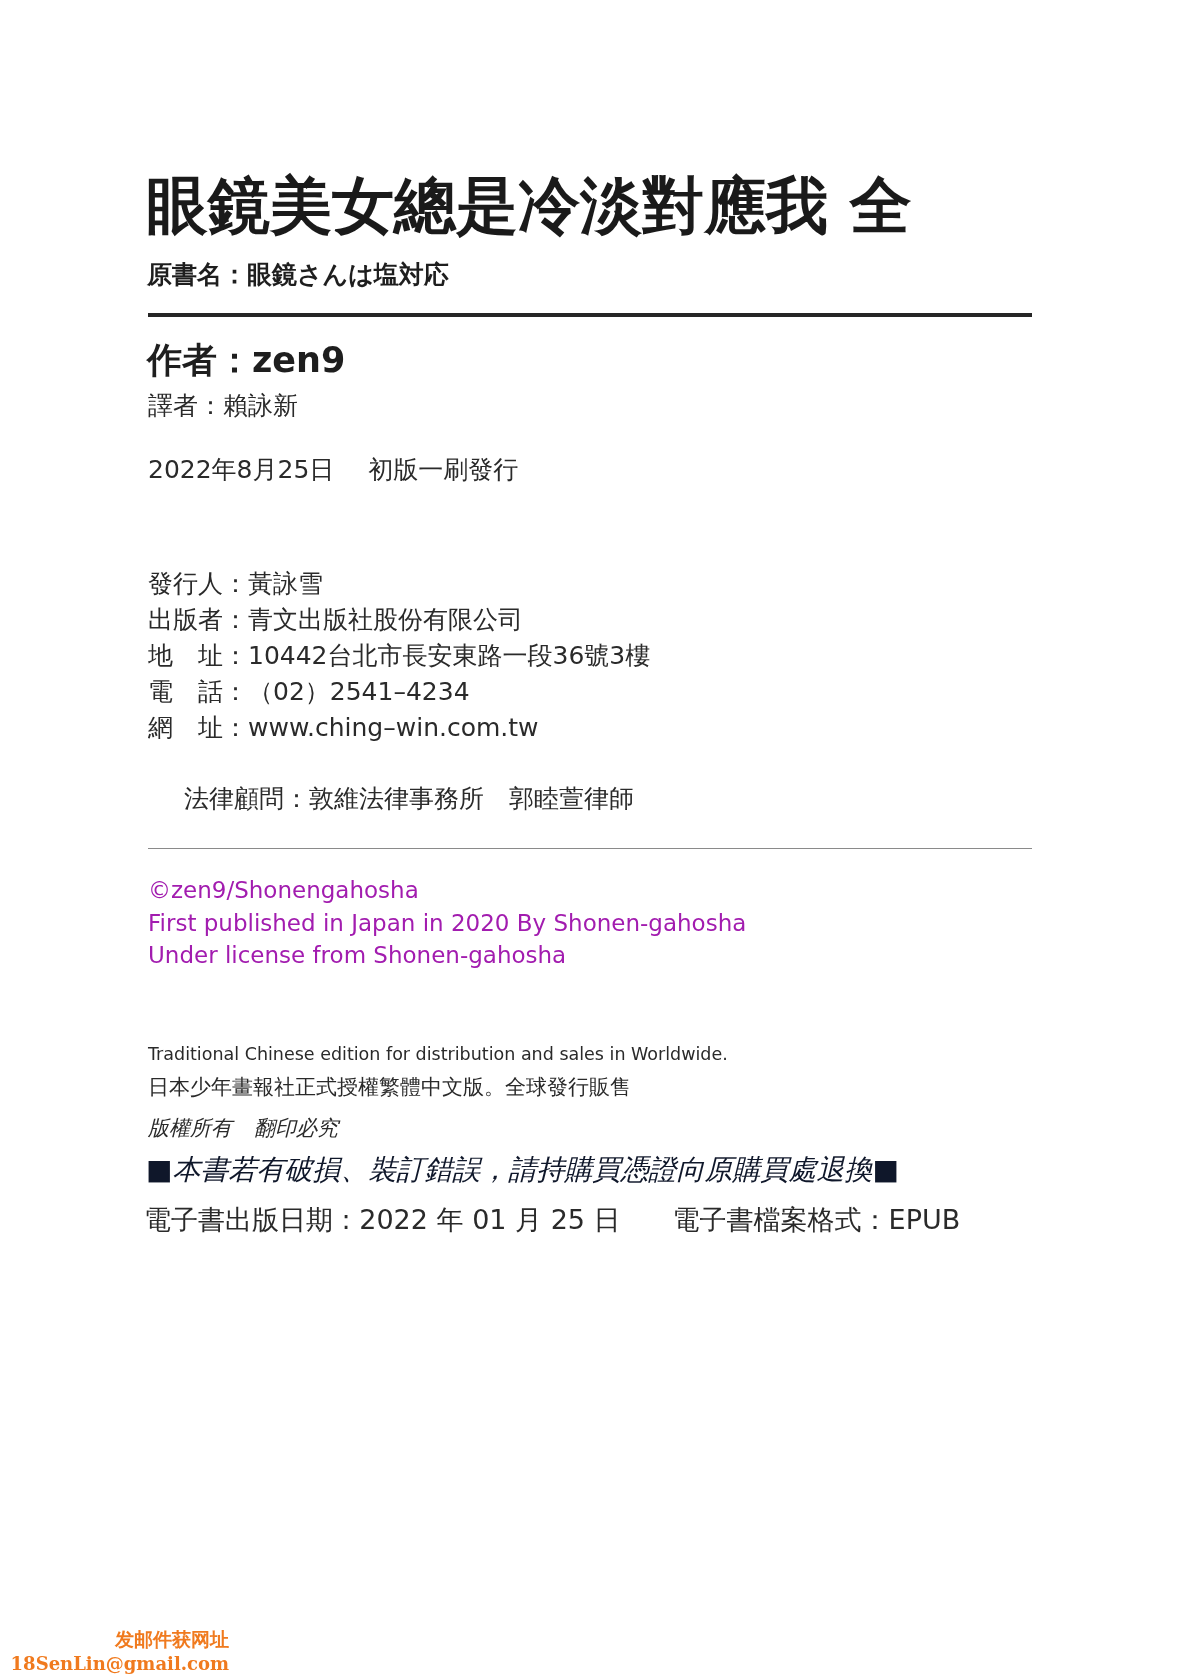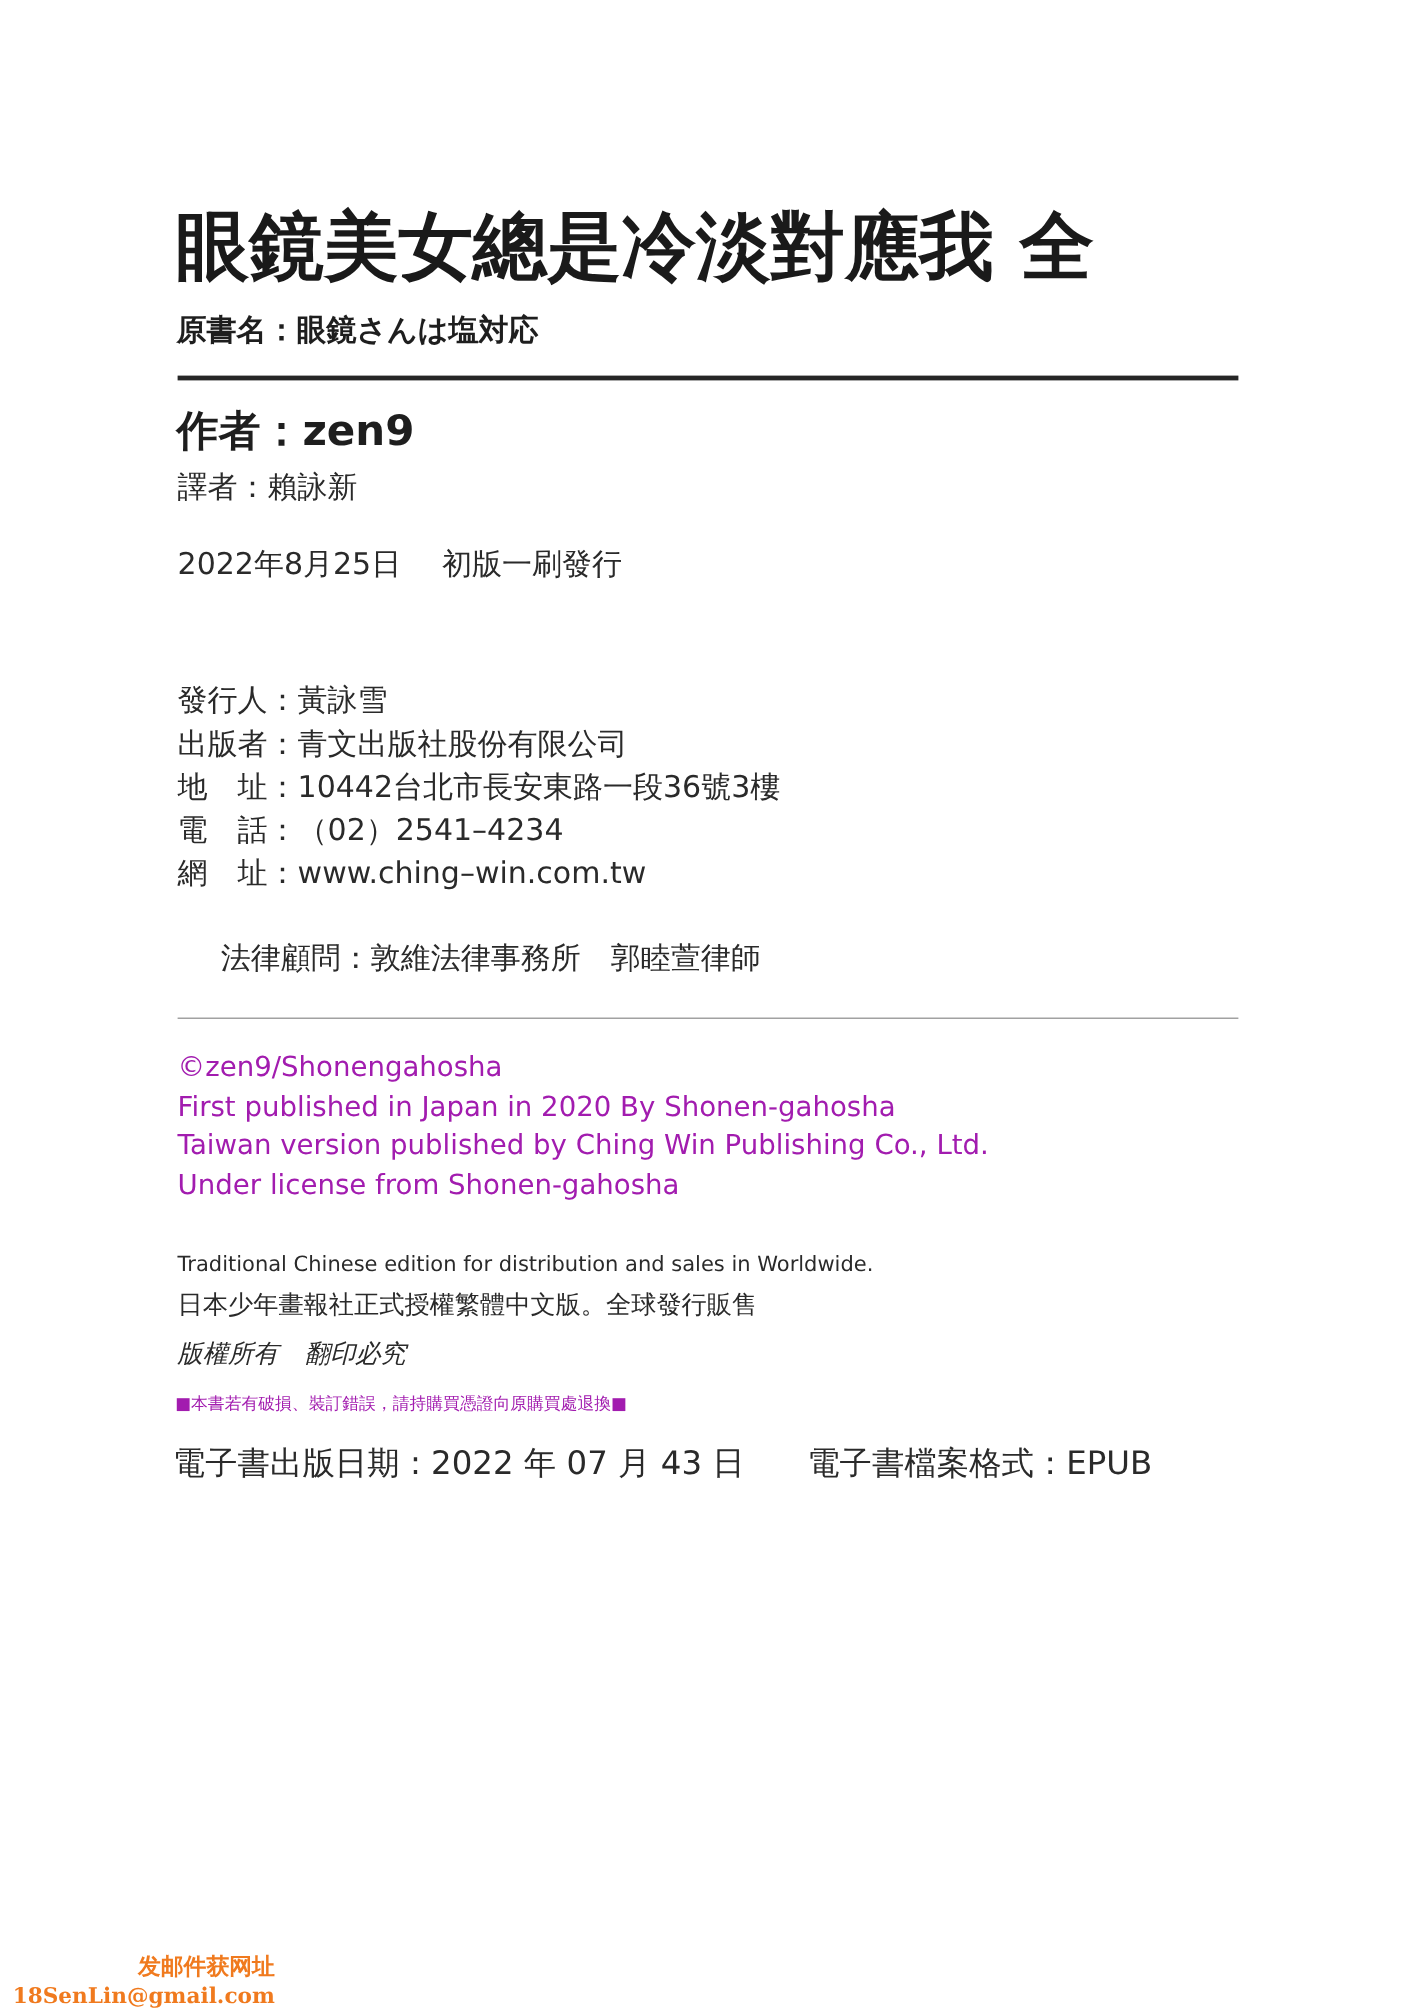--- a/index.html
+++ b/index.html
@@ -17,21 +17,21 @@
   .edition .gap { display: inline-block; width: 34px; }
   .pubinfo { left: 148px; top: 566px; font-size: 25px; color: #2a2a2a; line-height: 36px; }
   .pubinfo div { height: 36px; }
   .legal { left: 148px; top: 782px; font-size: 25px; color: #2a2a2a; line-height: 34px; margin-left: 36px; }
   .rule-thin { left: 148px; top: 848px; width: 884px; height: 1px; background: #8a8a8a; }
   .copyright { left: 148px; top: 874px; font-size: 23px; color: #a21caf; line-height: 32.5px; }
   .dist-en { left: 148px; top: 1041px; font-size: 17.5px; color: #2a2a2a; line-height: 26px; text-align: right; }
   .dist-zh { left: 148px; top: 1072px; font-size: 21px; color: #2a2a2a; line-height: 30px; }
   .rights { left: 148px; top: 1113px; font-size: 21px; color: #2a2a2a; line-height: 30px; font-style: italic; }
   .rights .gap { display: inline-block; width: 22px; }
-  .notice { left: 146px; top: 1155px; font-size: 14px; color: #a21caf; line-height: 30px; }
+  .notice { left: 146px; top: 1155px; font-size: 28px; color: #0f172a; line-height: 30px; font-style: italic; }
   .ebook { left: 144px; top: 1202px; font-size: 27px; color: #2a2a2a; line-height: 36px; }
   .ebook .gap { display: inline-block; width: 52px; }
   .watermark { left: 0; top: 1626px; width: 229px; text-align: right; color: #f07a1e; font-family: "DejaVu Serif", "Liberation Serif", serif; font-weight: bold; }
   .watermark .wm1 { font-size: 19px; line-height: 26px; margin-right: 0; }
   .watermark .wm2 { font-size: 18px; line-height: 24px; }
 </style>
 </head>
 <body>
 
 <div class="abs title">眼鏡美女總是冷淡對應我 全</div>
@@ -52,33 +52,32 @@
   <div>電　話：（02）2541–4234</div>
   <div>網　址：www.ching–win.com.tw</div>
 </div>
 
 <div class="abs legal">法律顧問：敦維法律事務所　郭睦萱律師</div>
 <div class="abs rule-thin"></div>
 
 <div class="abs copyright">
   <div>©zen9/Shonengahosha</div>
   <div>First published in Japan in 2020 By Shonen-gahosha</div>
-  <div>Taiwan version published by Ching Win Publishing Co., Ltd.</div>
   <div>Under license from Shonen-gahosha</div>
 </div>
 
 <div class="abs dist-en">Traditional Chinese edition for distribution and sales in Worldwide.</div>
 <div class="abs dist-zh">日本少年畫報社正式授權繁體中文版。全球發行販售</div>
 
 <div class="abs rights">
   <span>版權所有</span><span class="gap"></span><span>翻印必究</span>
 </div>
 
 <div class="abs notice">■本書若有破損、裝訂錯誤，請持購買憑證向原購買處退換■</div>
 
 <div class="abs ebook">
-  <span>電子書出版日期 : 2022 年 07 月 43 日</span><span class="gap"></span><span>電子書檔案格式：EPUB</span>
+  <span>電子書出版日期 : 2022 年 01 月 25 日</span><span class="gap"></span><span>電子書檔案格式：EPUB</span>
 </div>
 
 <div class="abs watermark">
   <div class="wm1">发邮件获网址</div>
   <div class="wm2">18SenLin@gmail.com</div>
 </div>
 
 </body></html>

